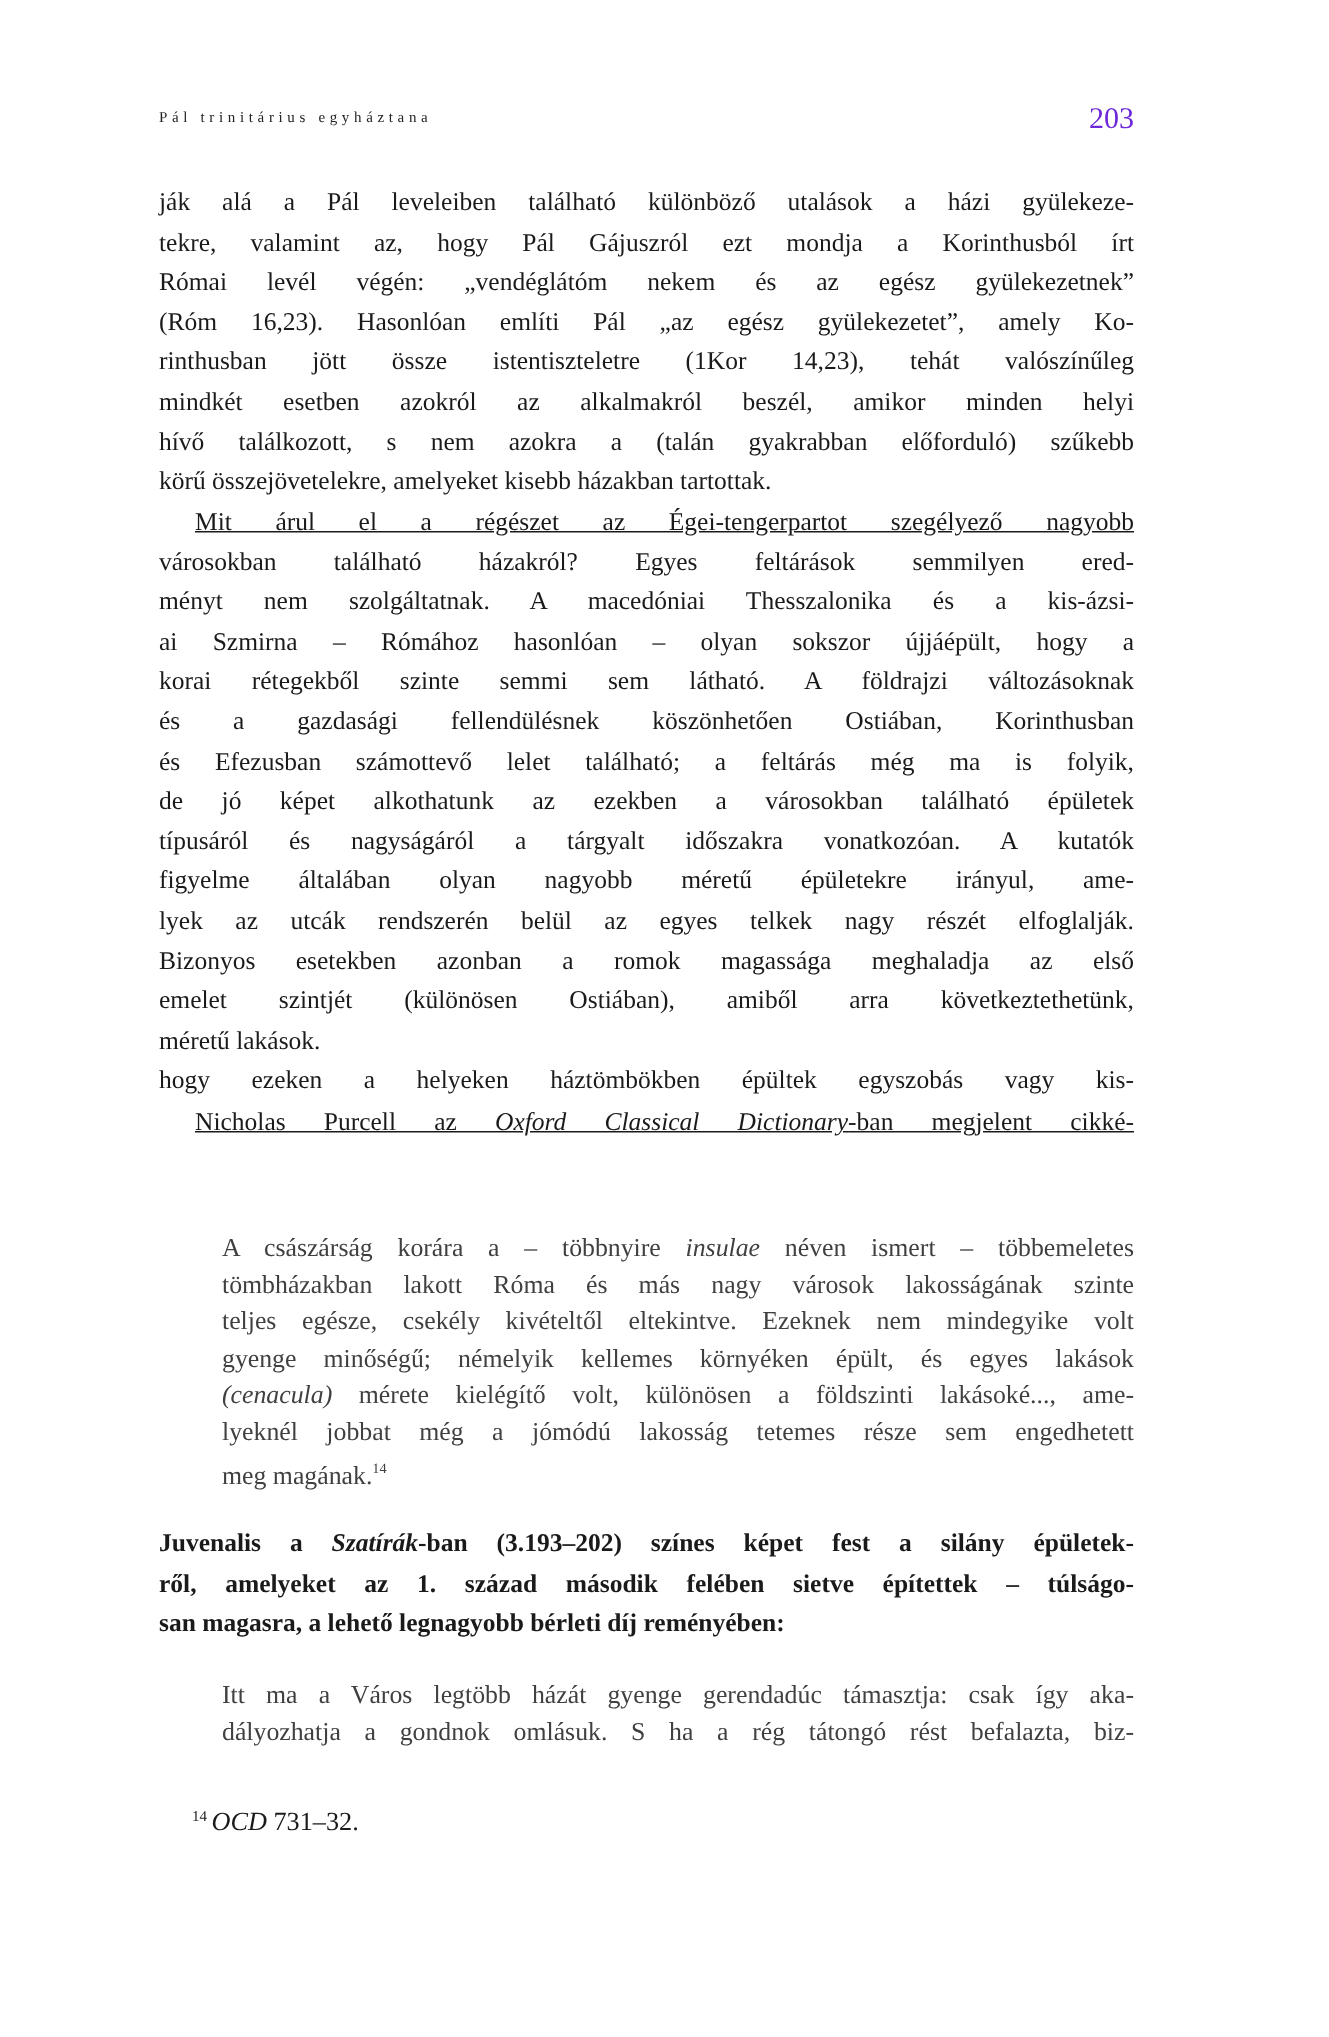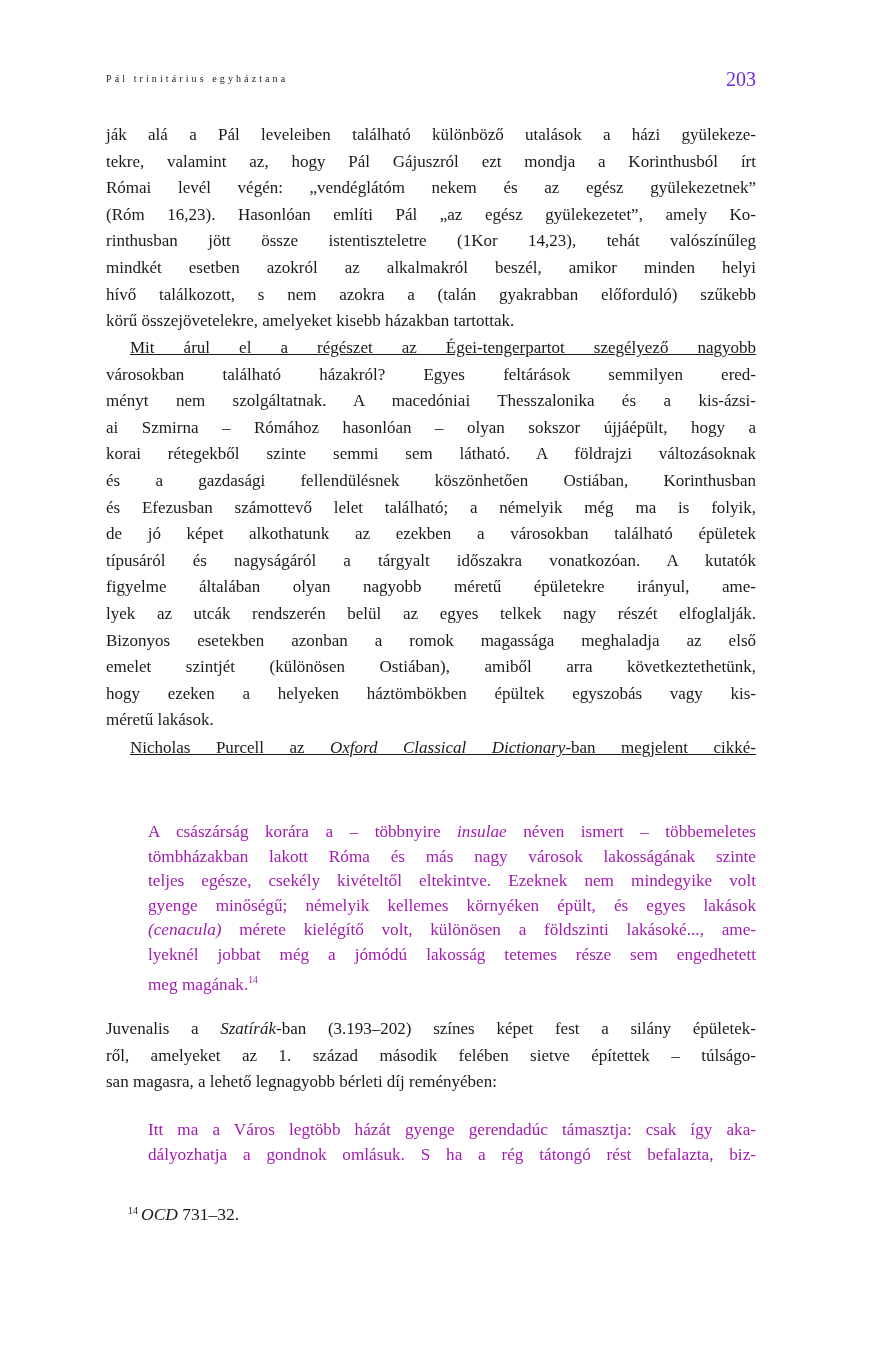--- a/index.html
+++ b/index.html
@@ -20,21 +20,21 @@
     position: absolute; left: 106px; width: 650px;
     font-size: 17px; line-height: 26.6px; text-align: justify; text-align-last: justify;
   }
   .jl { display: block; text-align: justify; text-align-last: justify; white-space: normal; }
   .jl.last { text-align-last: left; }
   .indent { text-indent: 24px; text-decoration: underline; }
   .quote {
     position: absolute; left: 148px; width: 608px;
     font-size: 17.2px; line-height: 24.6px;
   }
-  .quote .jl { color: #a21caf; }
+  .quote .jl { color: #404040; }
   .sup { font-size: 9.5px; vertical-align: 7px; }
   .footnote {
     position: absolute; left: 128px; top: 1204px; font-size: 17.5px;
   }
   .footnote .sup { font-size: 10px; vertical-align: 6px; margin-right: 3px; }
   i { font-style: italic; }
 </style>
 </head>
 <body>
 
@@ -54,46 +54,46 @@
   <span class="jl last">körű összejövetelekre, amelyeket kisebb házakban tartottak.</span>
 </div>
 
 <div class="body-text" style="top:335px;">
   <span class="jl indent">Mit árul el a régészet az Égei-tengerpartot szegélyező nagyobb</span>
   <span class="jl">városokban található házakról? Egyes feltárások semmilyen ered-</span>
   <span class="jl">ményt nem szolgáltatnak. A macedóniai Thesszalonika és a kis-ázsi-</span>
   <span class="jl">ai Szmirna – Rómához hasonlóan – olyan sokszor újjáépült, hogy a</span>
   <span class="jl">korai rétegekből szinte semmi sem látható. A földrajzi változásoknak</span>
   <span class="jl">és a gazdasági fellendülésnek köszönhetően Ostiában, Korinthusban</span>
-  <span class="jl">és Efezusban számottevő lelet található; a némelyik még ma is folyik,</span>
+  <span class="jl">és Efezusban számottevő lelet található; a feltárás még ma is folyik,</span>
   <span class="jl">de jó képet alkothatunk az ezekben a városokban található épületek</span>
   <span class="jl">típusáról és nagyságáról a tárgyalt időszakra vonatkozóan. A kutatók</span>
   <span class="jl">figyelme általában olyan nagyobb méretű épületekre irányul, ame-</span>
   <span class="jl">lyek az utcák rendszerén belül az egyes telkek nagy részét elfoglalják.</span>
   <span class="jl">Bizonyos esetekben azonban a romok magassága meghaladja az első</span>
   <span class="jl">emelet szintjét (különösen Ostiában), amiből arra következtethetünk,</span>
+  <span class="jl last">méretű lakások.</span>
   <span class="jl">hogy ezeken a helyeken háztömbökben épültek egyszobás vagy kis-</span>
-  <span class="jl last">méretű lakások.</span>
 </div>
 
 <div class="body-text" style="top:735px;">
   <span class="jl indent"><span>Nicholas Purcell az </span><i>Oxford Classical Dictionary</i><span>-ban megjelent cikké-</span></span>
 </div>
 
 <div class="quote" style="top:820px;">
   <span class="jl"><span>A császárság korára a – többnyire </span><i>insulae</i><span> néven ismert – többemeletes</span></span>
   <span class="jl">tömbházakban lakott Róma és más nagy városok lakosságának szinte</span>
   <span class="jl">teljes egésze, csekély kivételtől eltekintve. Ezeknek nem mindegyike volt</span>
   <span class="jl">gyenge minőségű; némelyik kellemes környéken épült, és egyes lakások</span>
   <span class="jl"><i>(cenacula)</i><span> mérete kielégítő volt, különösen a földszinti lakásoké..., ame-</span></span>
   <span class="jl">lyeknél jobbat még a jómódú lakosság tetemes része sem engedhetett</span>
   <span class="jl last"><span>meg magának.</span><span class="sup">14</span></span>
 </div>
 
-<div class="body-text" style="top:1016px;">
+<div class="body-text" style="top:1016px;font-weight:bold;">
   <span class="jl"><span>Juvenalis a </span><i>Szatírák</i><span>-ban (3.193–202) színes képet fest a silány épületek-</span></span>
   <span class="jl">ről, amelyeket az 1. század második felében sietve építettek – túlságo-</span>
   <span class="jl last">san magasra, a lehető legnagyobb bérleti díj reményében:</span>
 </div>
 
 <div class="quote" style="top:1118px;">
   <span class="jl">Itt ma a Város legtöbb házát gyenge gerendadúc támasztja: csak így aka-</span>
   <span class="jl">dályozhatja a gondnok omlásuk. S ha a rég tátongó rést befalazta, biz-</span>
 </div>
 

